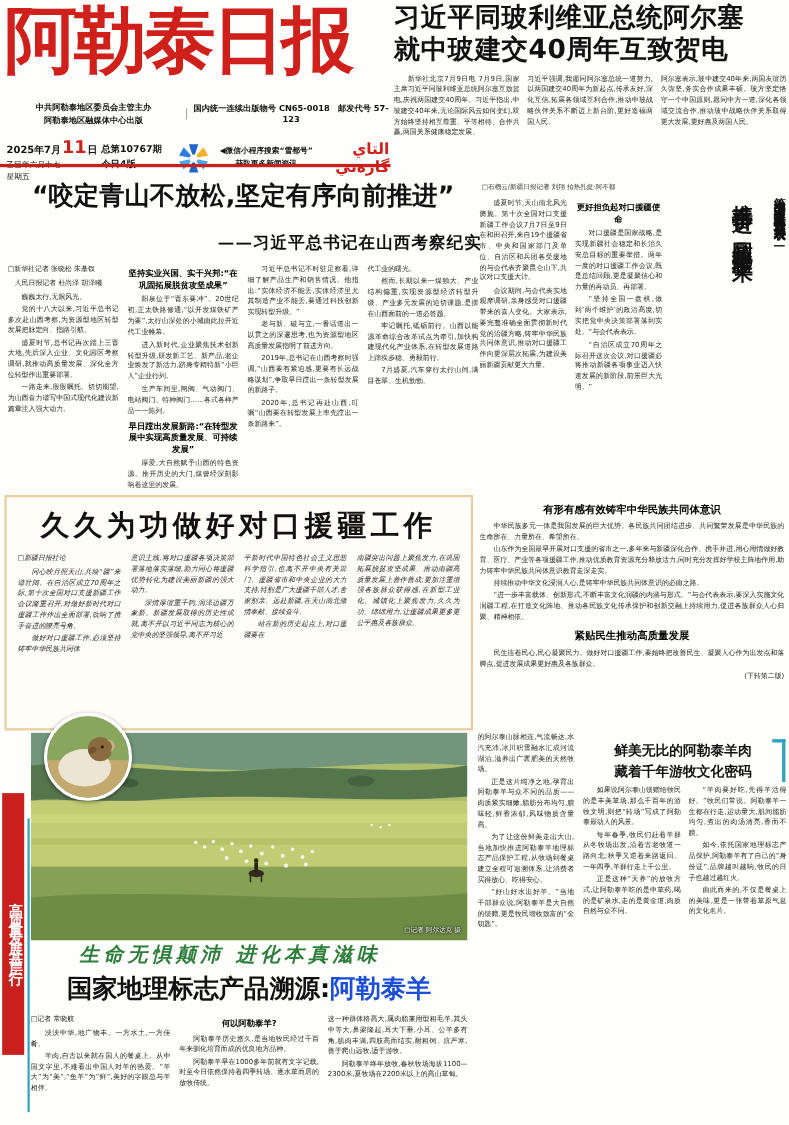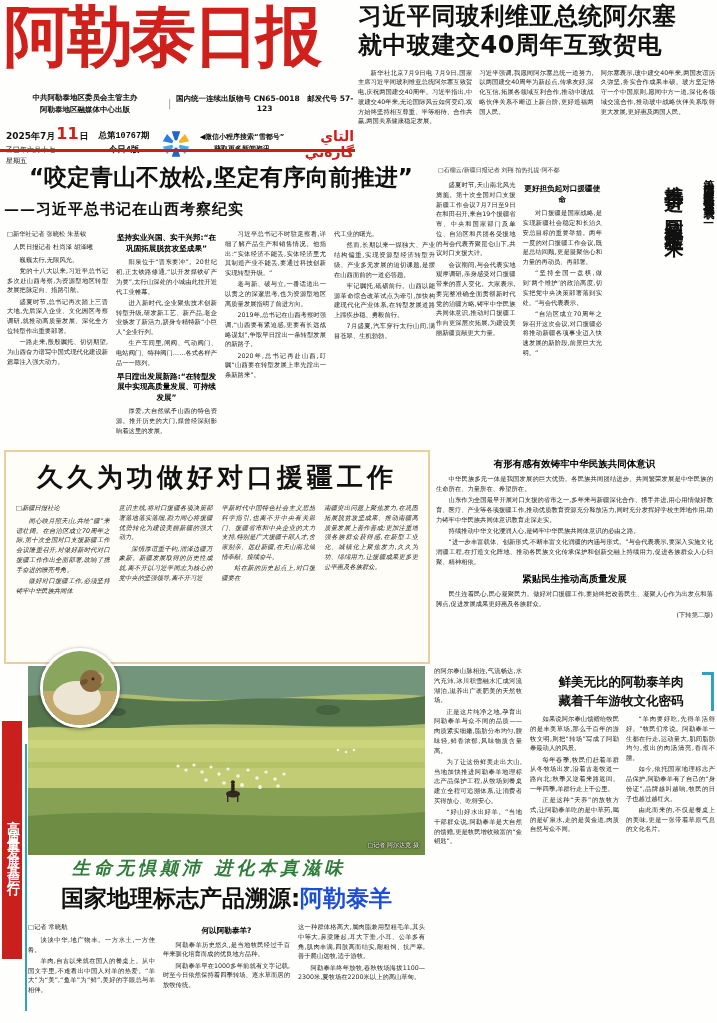--- a/index.html
+++ b/index.html
@@ -10,42 +10,42 @@
         color:#d0201c;font-family:"DejaVu Serif","Liberation Serif",serif;letter-spacing:-3px;white-space:nowrap;}
   .info{position:absolute;left:6px;top:92px;width:348px;}
   .info-row1{display:flex;align-items:center;}
   .org{width:158px;font-size:7.5px;font-weight:bold;text-align:center;line-height:1.55;}
   .vdiv{color:#999;font-size:10px;margin:0 4px;}
   .issn{flex:1;font-size:7.5px;font-weight:bold;text-align:center;}
   .info-row2{display:flex;align-items:center;margin-top:7px;}
   .date-block{width:86px;text-align:left;font-size:7px;line-height:1.45;}
   .date-main{font-size:9px;font-weight:bold;}
   .date-main .day{font-size:16px;color:#d0201c;font-weight:900;padding:0 1px;}
-  .issue-block{width:64px;text-align:center;font-size:8.5px;font-weight:bold;line-height:1.6;font-family:Liberation Mono, monospace;}
+  .issue-block{width:64px;text-align:left;font-size:8.5px;font-weight:bold;line-height:1.6;}
   .logo{width:32px;height:32px;margin:0 4px;}
   .wechat{flex:1;font-size:7px;font-weight:bold;text-align:center;line-height:1.7;}
   .kazakh{width:66px;font-size:14px;color:#d0201c;font-weight:bold;text-align:right;direction:rtl;}
   .mast-rule{position:absolute;left:0;top:149px;width:355px;height:3px;background:#c9201d;}
   
   .top-story{position:absolute;left:358px;top:2px;width:357px;}
   .ts-headline{font-size:24px;font-weight:900;line-height:1.22;letter-spacing:.5px;white-space:nowrap;}
   .ts-cols{display:flex;gap:7px;margin-top:7px;}
   .ts-col{flex:1;height:88px;overflow:hidden;}
   
   .smalltext{font-size:6.3px;line-height:1.55;text-align:justify;color:#1c1c1c;}
   .para{margin:0 0 1.5px;text-indent:2em;}
   .para0{margin:0 0 1.5px;text-indent:0;}
   .byline{margin:0 0 3px;text-indent:0;color:#222;}
   .subhead{margin:4px 0 3px;text-indent:0;font-weight:bold;font-size:7.6px;text-align:center;line-height:1.4;color:#000;}
   .continued{margin:2px 0 0;text-indent:0;text-align:right;}
   
   .shanxi{position:absolute;left:4px;top:162px;width:434px;}
   .sx-h1{font-size:23px;font-weight:900;text-align:center;white-space:nowrap;}
   .sx-h2{font-size:15px;font-weight:bold;font-family:"DejaVu Serif","Liberation Serif",serif;
-         text-align:left;margin-top:7px;letter-spacing:1px;}
+         text-align:right;margin-top:18px;letter-spacing:1px;}
   .sx-cols{display:flex;gap:8px;margin-top:10px;padding:0 3px;}
   .sx-col{flex:1;height:206px;overflow:hidden;}
   
   .xinjiang{position:absolute;left:434px;top:166px;width:281px;height:498px;}
   .xj-credit{font-size:6px;color:#333;margin-left:4px;}
   .xj-upper{position:absolute;left:2px;top:14px;width:166px;height:268px;display:flex;gap:7px;}
   .xj-ucol{flex:1;overflow:hidden;}
   .xj-vblock{position:absolute;right:0;top:4px;width:110px;height:282px;display:flex;flex-direction:row-reverse;justify-content:flex-start;}
   .xj-kicker{writing-mode:vertical-rl;text-orientation:upright;font-size:11px;font-weight:bold;
          font-family:"DejaVu Serif","Liberation Serif",serif;letter-spacing:1.5px;height:282px;}

